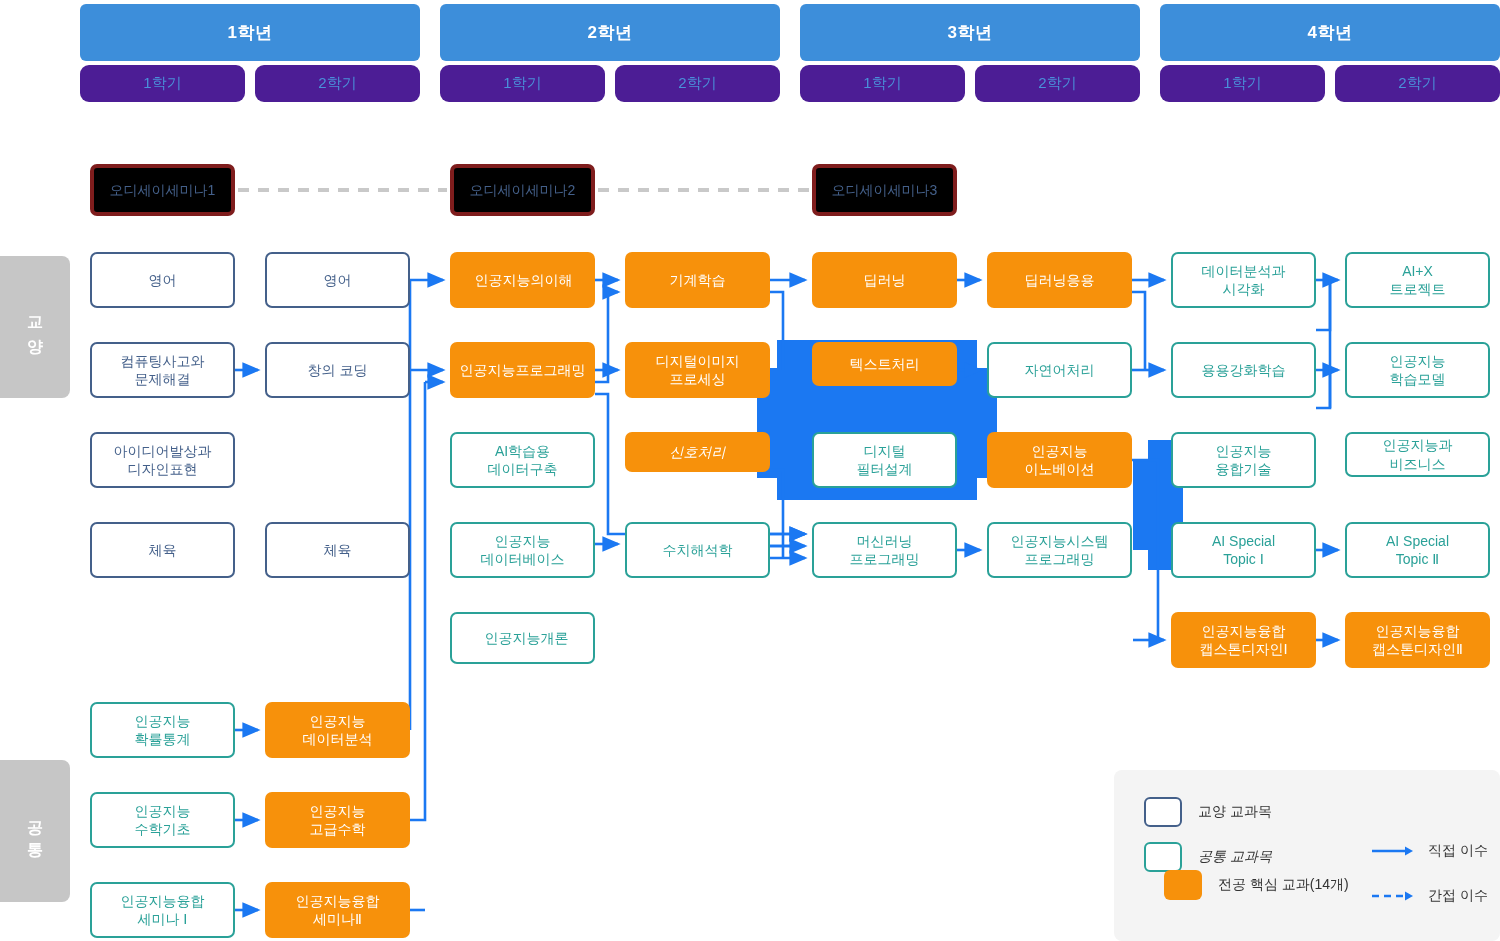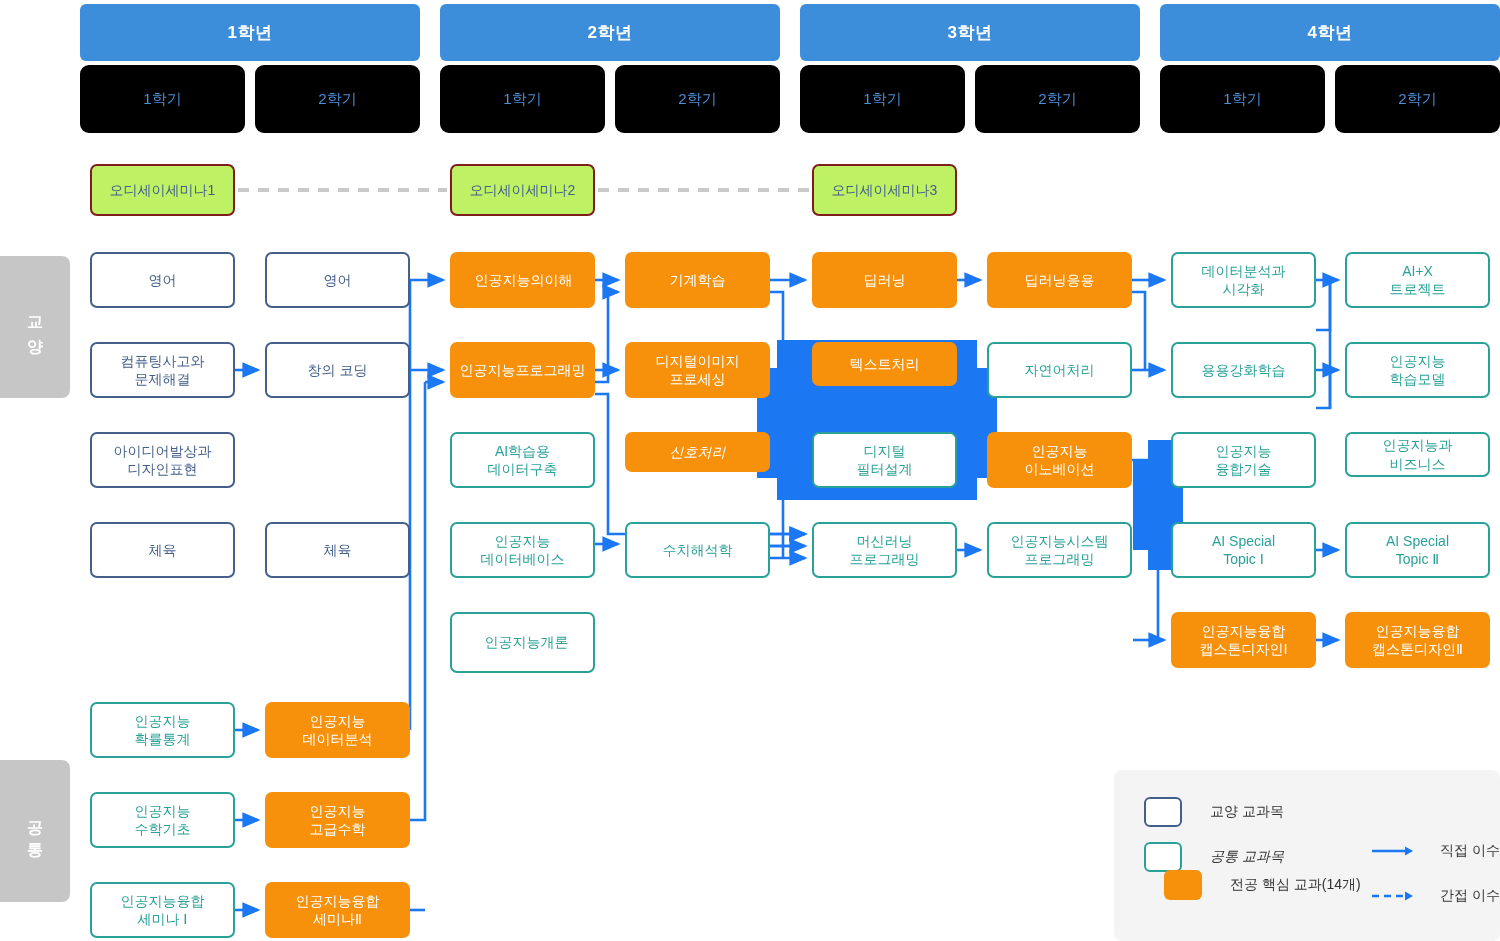--- a/index.html
+++ b/index.html
@@ -10,21 +10,21 @@
   }
   #root{position:absolute;left:0;top:0;width:1500px;height:941px;}
 
   
   .yr{
     position:absolute;height:57px;border-radius:6px;background:#3D8EDA;
     color:#ffffff;font-size:17px;font-weight:bold;
     display:flex;align-items:center;justify-content:center;letter-spacing:.5px;
   }
   .sem{
-    position:absolute;height:68px;border-radius:9px;background:#000000;
+    position:absolute;height:37px;border-radius:9px;background:#4c1d95;
     color:#4A90D9;font-size:15px;
     display:flex;align-items:center;justify-content:center;
   }
 
   
   .cat{
     position:absolute;width:70px;border-radius:0 8px 8px 0;background:#C6C6C6;
     color:#ffffff;font-size:16px;font-weight:bold;
     display:flex;align-items:center;justify-content:center;
   }
@@ -39,28 +39,28 @@
 
   
   .bx{
     position:absolute;border-radius:7px;box-sizing:border-box;
     display:flex;align-items:center;justify-content:center;text-align:center;
     font-size:14px;line-height:1.32;padding:2px 4px;white-space:pre-line;
   }
   .bx.gyo{border:2px solid #44608A;background:#ffffff;color:#44608A;}
   .bx.gong{border:2px solid #2AA198;background:#ffffff;color:#2AA198;}
   .bx.major{border:none;background:#F7910B;color:#ffffff;}
-  .bx.sem1{border:2px solid #7f1d1d;background:#bef264;color:#44608A;font-size:14px;}
+  .bx.sem1{border:4px solid #7f1d1d;background:#000000;color:#44608A;font-size:14px;}
 
   
   #legend{
     position:absolute;left:1114px;top:770px;width:386px;height:171px;
     background:#F4F4F4;border-radius:8px;
   }
-  .lgrow{position:absolute;display:flex;align-items:center;gap:12px;}
+  .lgrow{position:absolute;display:flex;align-items:center;}
   .lgswatch{width:38px;height:30px;border-radius:6px;box-sizing:border-box;}
   .lgswatch.a{border:2px solid #44608A;background:#fff;}
   .lgswatch.b{border:2px solid #2AA198;background:#fff;}
   .lgswatch.c{background:#F7910B;}
   .lgtxt{margin-left:16px;font-size:14px;color:#333333;white-space:nowrap;}
   .lgtxt2{margin-left:14px;font-size:14px;color:#333333;white-space:nowrap;}
 </style>
 </head>
 <body>
 
@@ -189,21 +189,21 @@
       <div class="bx gyo" style="left: 90px; top: 432px; width: 145px; height: 56px;">아이디어발상과
 디자인표현</div>
       <div class="bx gyo" style="left: 90px; top: 522px; width: 145px; height: 56px;">체육</div>
       <div class="bx gyo" style="left: 265px; top: 522px; width: 145px; height: 56px;">체육</div>
       <div class="bx major" style="left: 450px; top: 252px; width: 145px; height: 56px; padding-left: 6px;">인공지능의이해</div>
       <div class="bx major" style="left: 450px; top: 342px; width: 145px; height: 56px;">인공지능프로그래밍</div>
       <div class="bx gong" style="left: 450px; top: 432px; width: 145px; height: 56px;">AI학습용
 데이터구축</div>
       <div class="bx gong" style="left: 450px; top: 522px; width: 145px; height: 56px;">인공지능
 데이터베이스</div>
-      <div class="bx gong" style="left: 450px; top: 612px; width: 145px; height: 61px; padding-left: 12px;">인공지능개론</div>
+      <div class="bx gong" style="left: 450px; top: 612px; width: 145px; height: 52px; padding-left: 12px;">인공지능개론</div>
       <div class="bx major" style="left: 625px; top: 252px; width: 145px; height: 56px;">기계학습</div>
       <div class="bx major" style="left: 625px; top: 342px; width: 145px; height: 56px;">디지털이미지
 프로세싱</div>
       <div class="bx major" style="left: 625px; top: 432px; width: 145px; height: 40px; font-style: italic;">신호처리</div>
       <div class="bx gong" style="left: 625px; top: 522px; width: 145px; height: 56px;">수치해석학</div>
       <div class="bx major" style="left: 812px; top: 252px; width: 145px; height: 56px;">딥러닝</div>
       <div class="bx major" style="left: 812px; top: 342px; width: 145px; height: 44px;">텍스트처리</div>
       <div class="bx gong" style="left: 812px; top: 432px; width: 145px; height: 56px;">디지털
 필터설계</div>
       <div class="bx gong" style="left: 812px; top: 522px; width: 145px; height: 56px;">머신러닝

